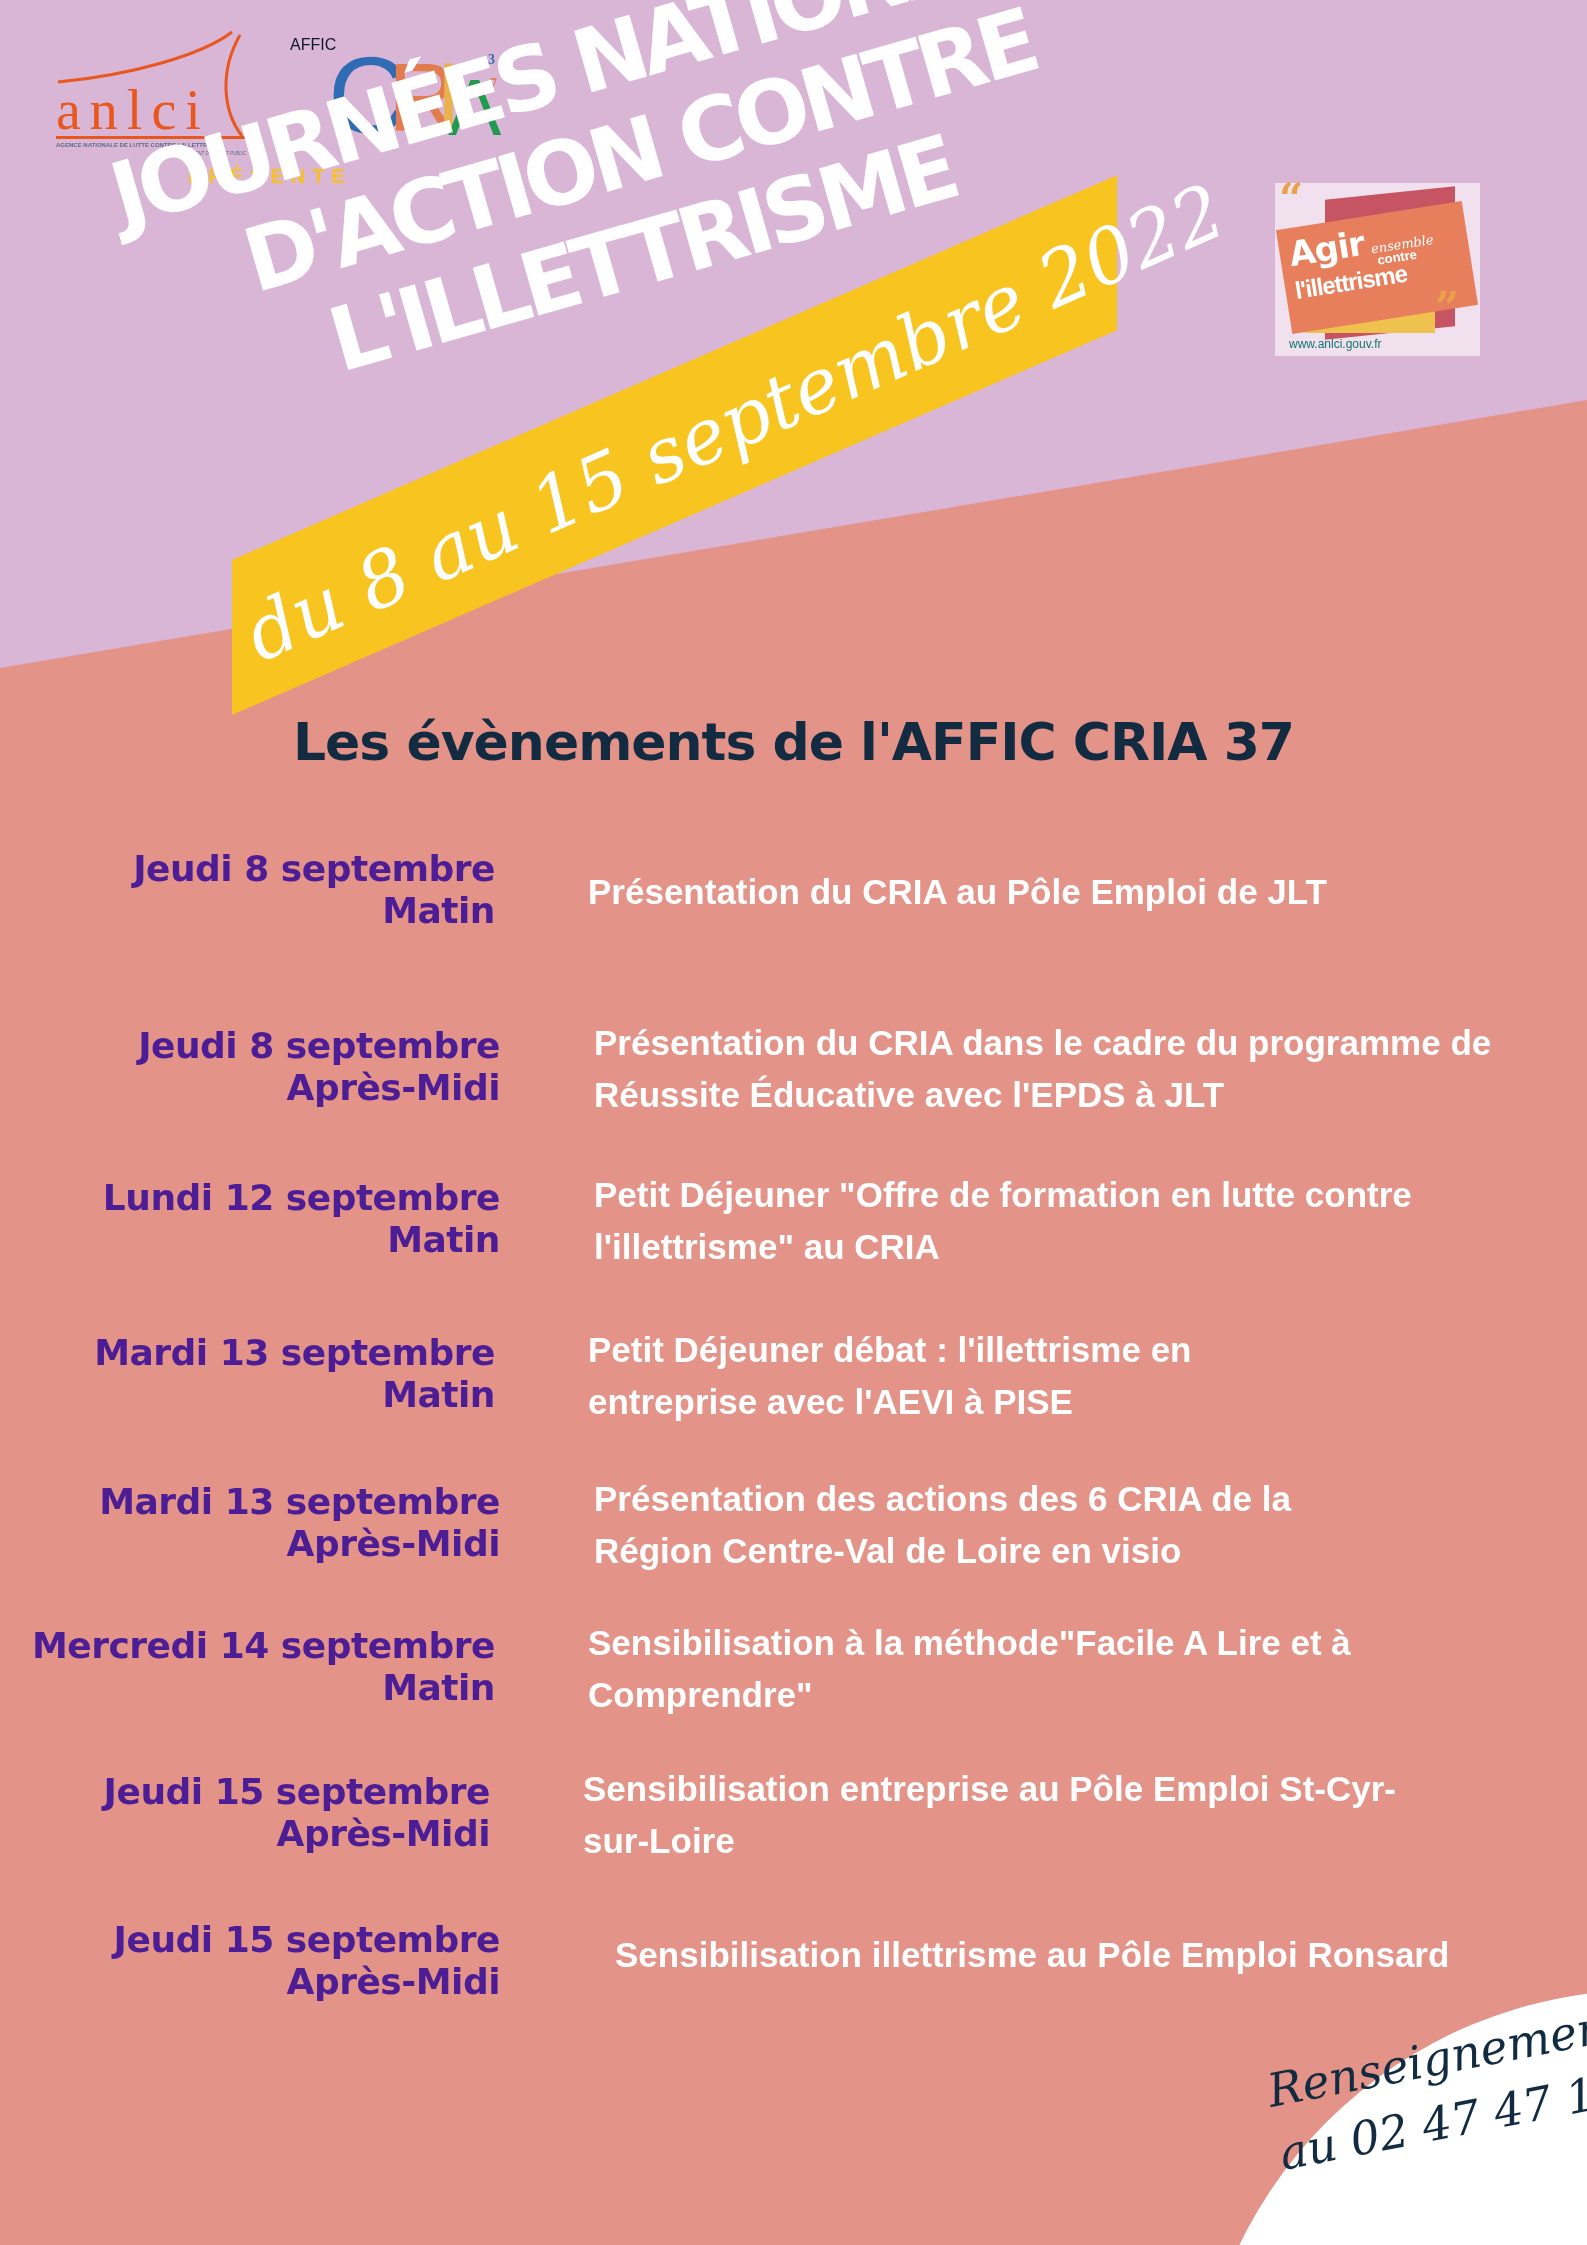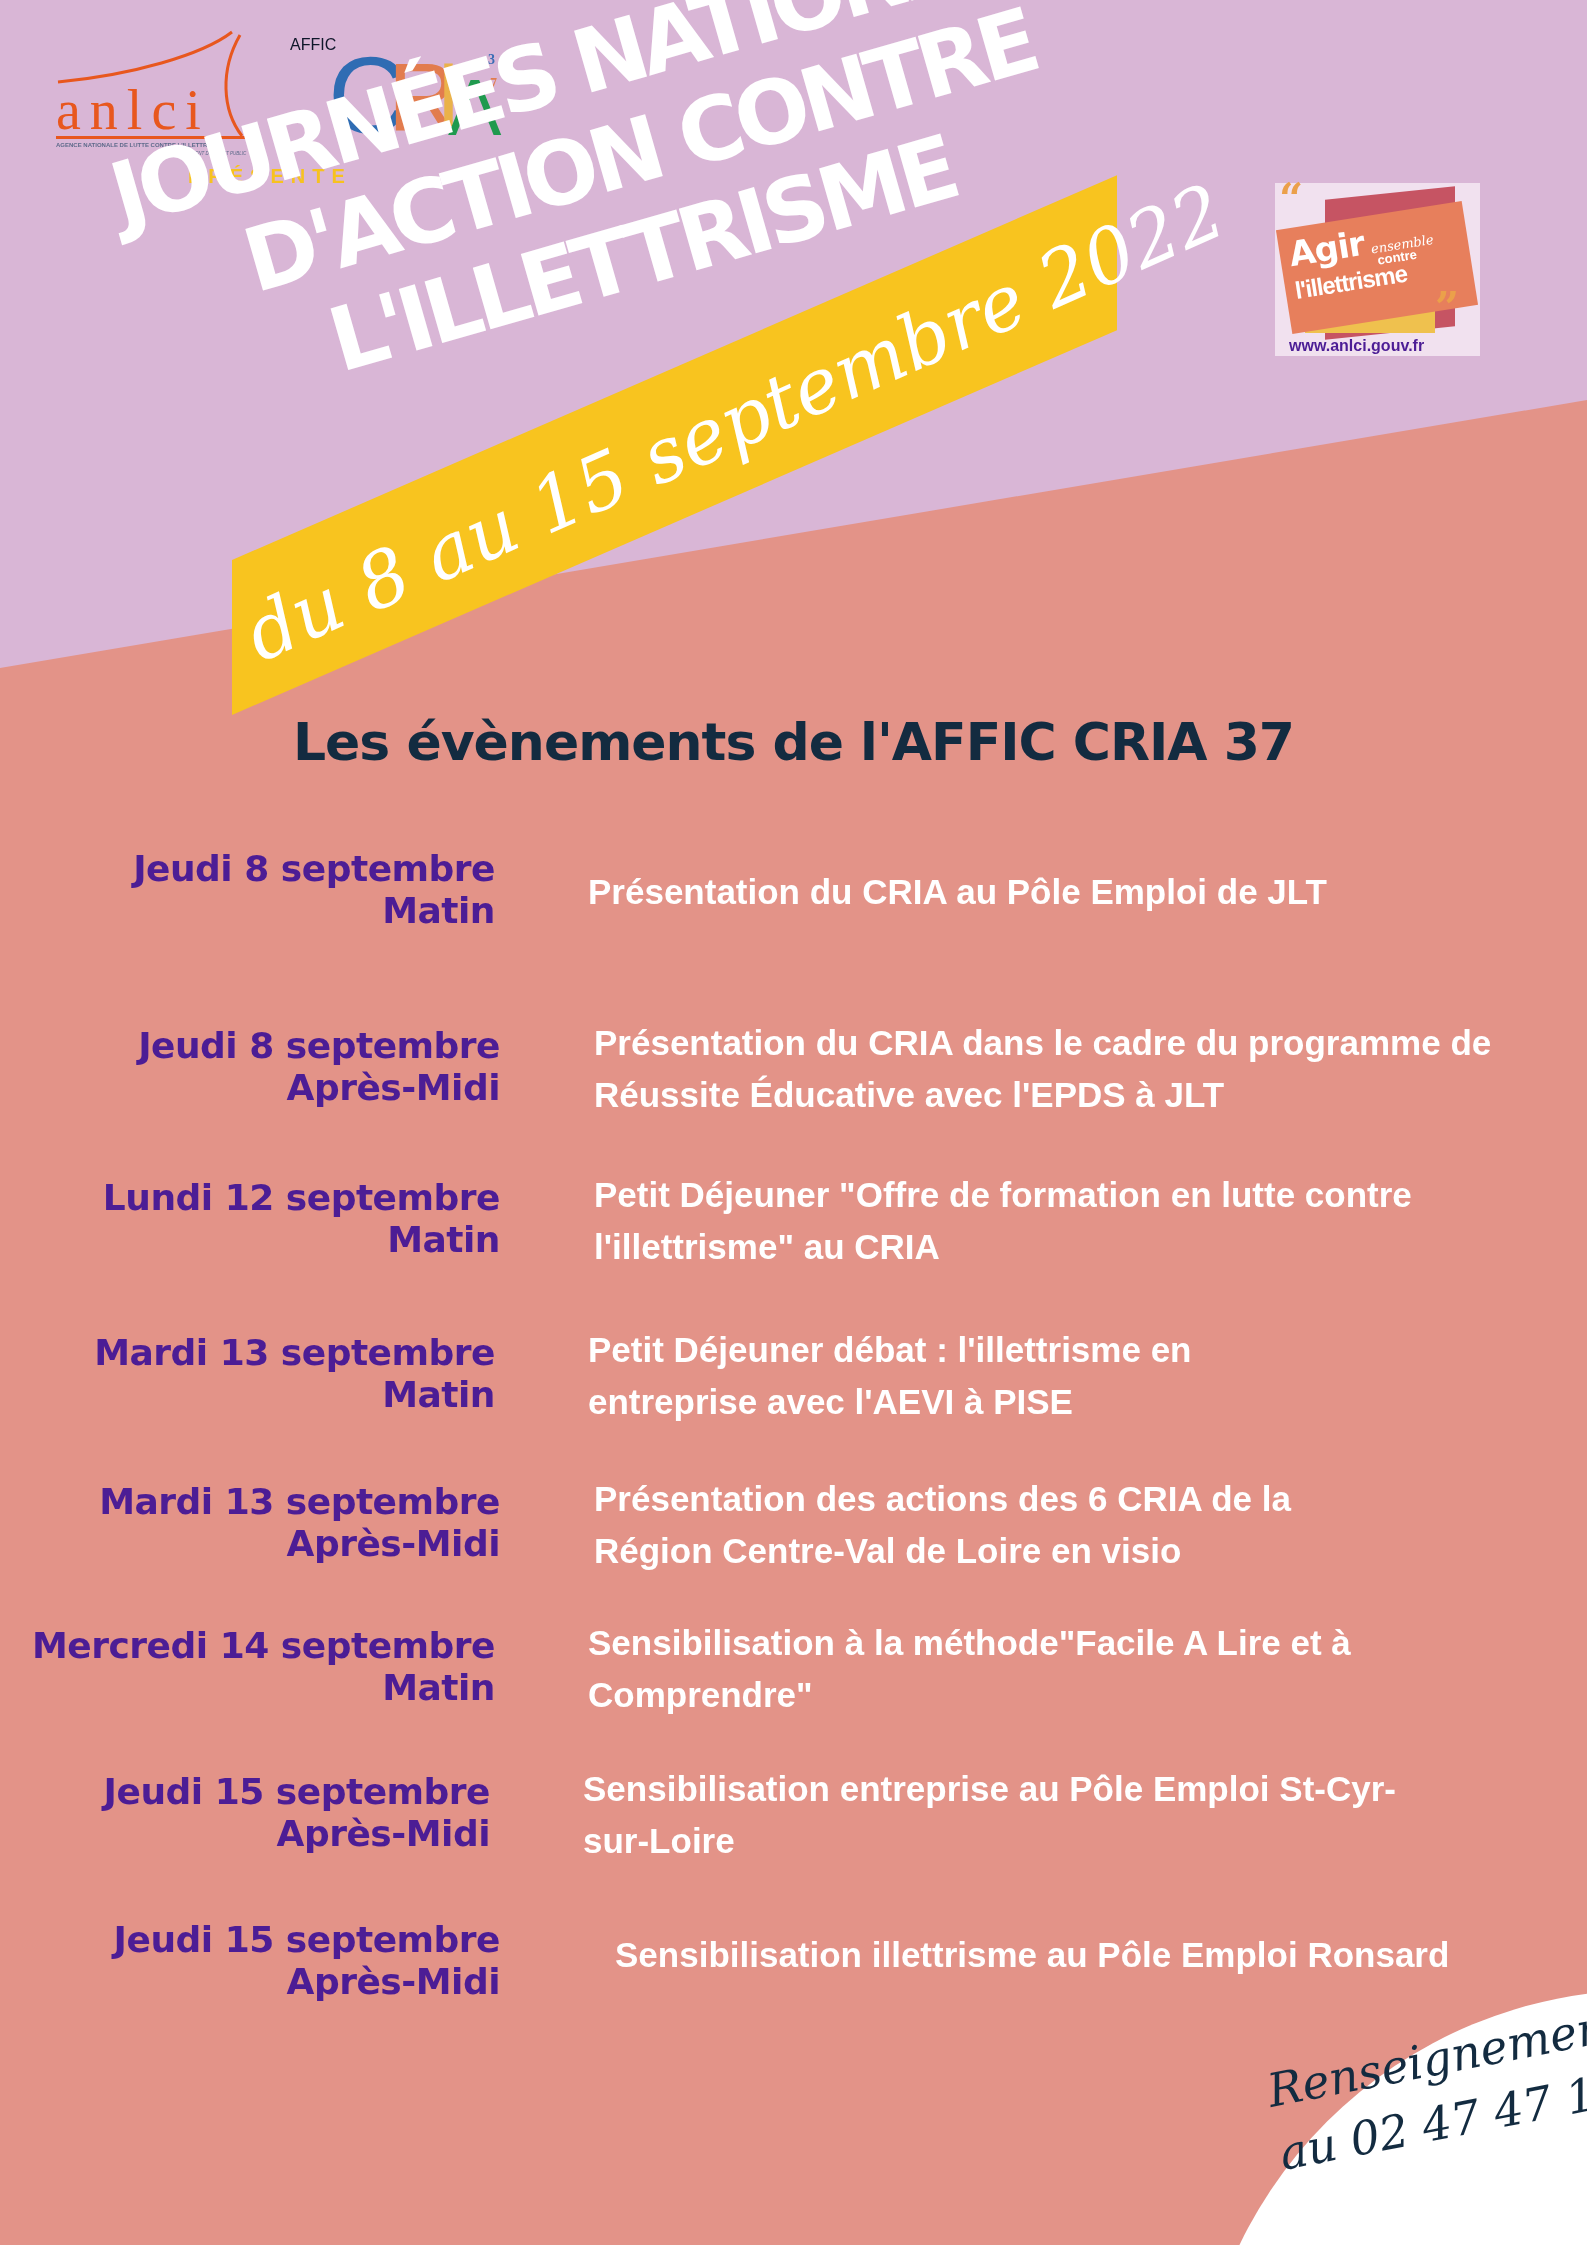--- a/index.html
+++ b/index.html
@@ -33,21 +33,21 @@
   .badge-red { position:absolute; left:50px; top:10px; width:130px; height:140px; background:#c65463; transform:skewY(-6deg); }
   .badge-yellow { position:absolute; left:30px; top:110px; width:130px; height:40px; background:#efc14e; }
   .badge-orange { position:absolute; left:8px; top:32px; width:188px; height:105px; background:#e77f5c; transform:rotate(-9deg); }
   .badge-quote-l { position:absolute; left:4px; top:-8px; font-size:42px; color:#eba04a; font-family:"DejaVu Serif", serif; font-weight:bold; }
   .badge-quote-r { position:absolute; left:160px; top:100px; font-size:42px; color:#eba04a; font-family:"DejaVu Serif", serif; font-weight:bold; }
   .badge-text { position:absolute; left:16px; top:40px; transform:rotate(-9deg); color:#fff; }
   .badge-agir { font-size:34px; font-weight:bold; font-family:"DejaVu Sans", sans-serif; letter-spacing:-1px; }
   .badge-ensemble { font-size:13px; font-style:italic; font-family:"DejaVu Serif", serif; margin-left:2px; }
   .badge-contre { display:block; margin-left:86px; margin-top:-8px; font-size:13px; font-weight:bold; }
   .badge-ill { display:block; font-size:24px; font-weight:bold; letter-spacing:-1px; margin-top:-4px; }
-  .badge-url { position:absolute; left:14px; top:154px; font-size:16px; font-weight:bold; color:#4c1d95; }
+  .badge-url { position:absolute; left:14px; top:154px; font-size:12px; font-weight:normal; color:#0f766e; }
 
   
   .heading { position:absolute; left:0; width:1587px; top:712px; text-align:center; font-family:"DejaVu Sans", sans-serif; font-weight:bold; font-size:52px; color:#132b40; letter-spacing:-1px; }
 
   
   .event { position:absolute; left:0; width:1587px; }
   .event-when { position:absolute; right:1087px; text-align:right; color:#4c1d95; font-family:"DejaVu Sans", sans-serif; font-weight:bold; font-size:36px; line-height:42px; white-space:nowrap; letter-spacing:-0.5px; }
   .event-what { position:absolute; left:590px; width:960px; color:#ffffff; font-family:"Liberation Sans", sans-serif; font-weight:bold; font-size:35px; line-height:52px; }
 
   .contact { position:absolute; left:1262px; top:2060px; transform:rotate(-11deg); transform-origin:0 0; color:#132b40; font-family:"DejaVu Serif", serif; font-style:italic; font-size:46px; line-height:64px; white-space:nowrap; }

